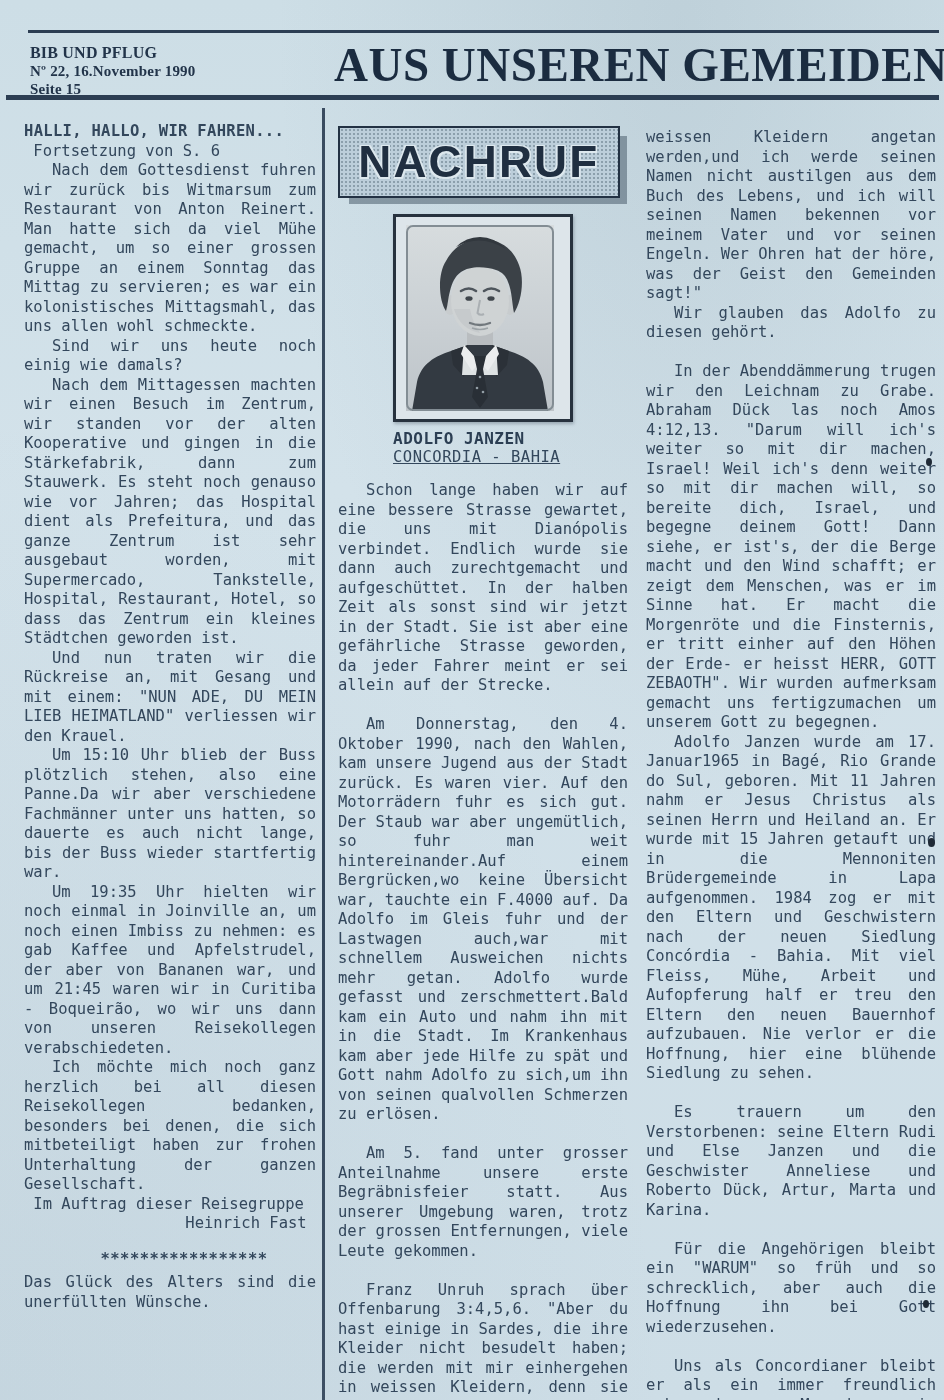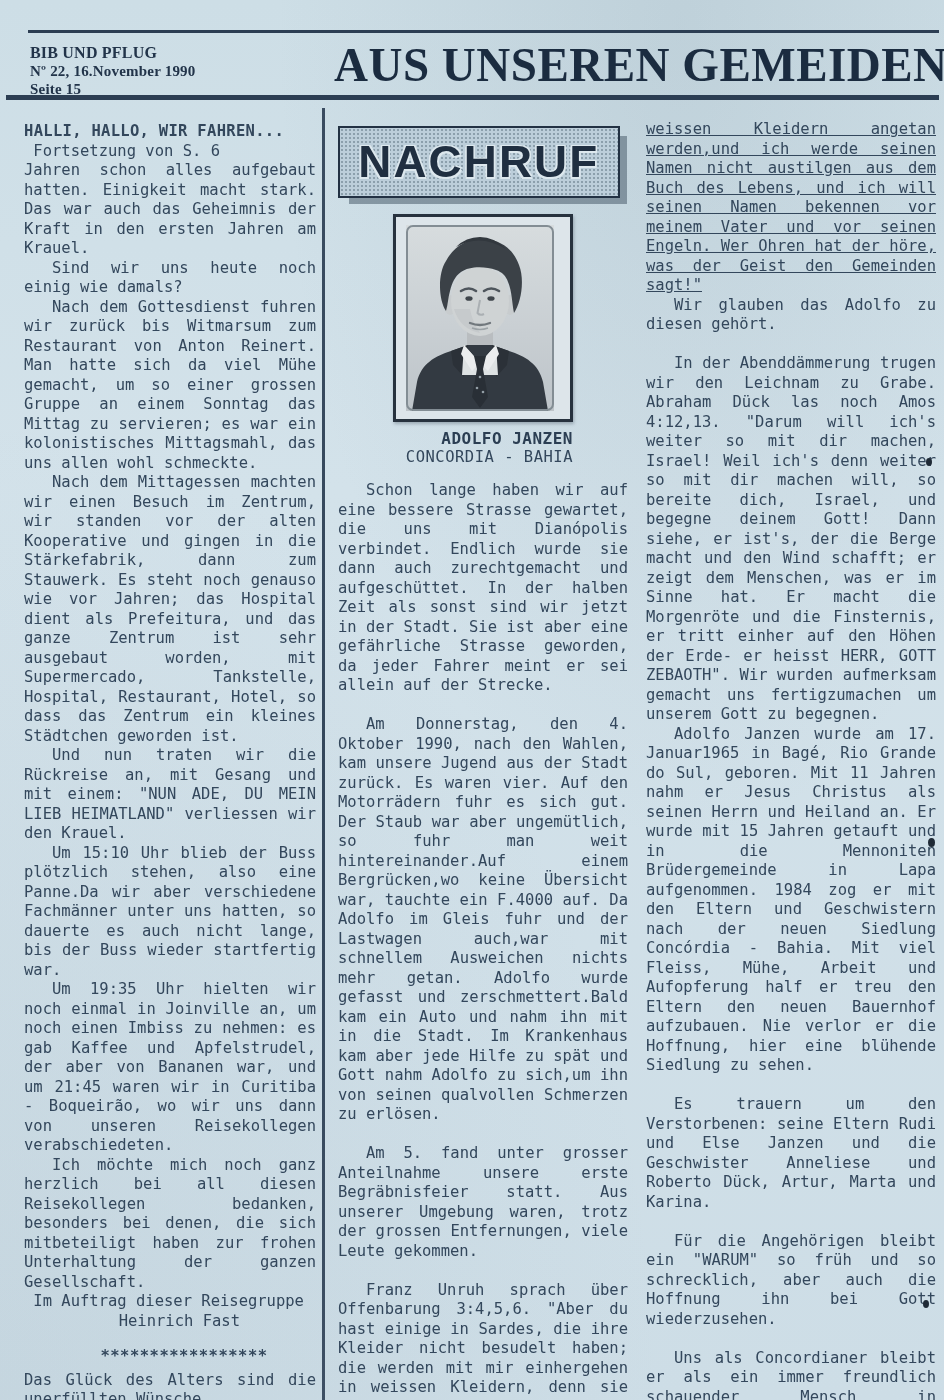--- a/index.html
+++ b/index.html
@@ -44,21 +44,21 @@
   .col-left{left:24px;}
   .col-mid{left:338px;width:290px;}
   .col-right{left:646px;width:290px;}
   .divider{position:absolute;left:322px;top:108px;bottom:0;width:3px;
     background:linear-gradient(180deg,#3a4c60 0%,#33465a 60%,#3e5064 100%);}
   .col p{margin:0;text-indent:3ch;}
   .col p.noindent{text-indent:0;}
   .col p.ind1{text-indent:1ch;}
   .col p.gap{margin-top:19.5px;}
   .col-head{margin:2px 0 0 0;font-size:15.5px;font-weight:bold;letter-spacing:.3px;text-align:left;}
-  .align-right{text-align:center;text-indent:0;}
+  .align-right{text-align:right;text-indent:0;}
   .pr1{padding-right:1ch;}
   .stars{text-align:center;text-indent:0;font-weight:bold;letter-spacing:.5px;margin-top:16px !important;margin-bottom:4px !important;}
   .sub-center{margin:19.5px 0 0 0;font-size:15.5px;font-weight:bold;text-align:center;letter-spacing:.3px;}
   
   .nachruf{
     position:relative;margin:6px 0 16px 0;height:72px;width:282px;
     border:2px solid #223143;
     background-color:#bccedA;
     background-image:radial-gradient(rgba(62,82,98,.38) 1px, transparent 1.3px);
     background-size:4px 4px;
@@ -71,23 +71,23 @@
     transform:scaleY(1.02) scaleX(1.04);
     text-shadow:-1.5px -1.5px 0 #dde8ee,1.5px -1.5px 0 #dde8ee,-1.5px 1.5px 0 #dde8ee,1.5px 1.5px 0 #dde8ee;
   }
   
   .photo{margin:14px auto 0 auto;width:180px;}
   .photo-frame{
     border:3px solid #27323e;background:#dde5ea;padding:8px;
     box-shadow:1px 2px 3px rgba(60,75,90,.35);
   }
   .photo-frame svg{display:block;filter:saturate(.65) contrast(.96);}
-  .caption{margin-top:7px;text-align:right;line-height:19px;}
+  .caption{margin-top:7px;text-align:left;line-height:19px;}
   .cap-name{font-weight:bold;font-size:16px;letter-spacing:.5px;color:#2b3e53;}
-  .cap-place{font-size:15.5px;letter-spacing:.5px;}
+  .cap-place{font-size:15.5px;letter-spacing:.5px;text-decoration:underline;}
   .photo-gap{margin-top:14px !important;}
   
   .ink-dot{position:absolute;background:#1f2a36;border-radius:50%;}
   .dot1{left:926px;top:458px;width:6px;height:8px;}
   .dot2{left:928px;top:838px;width:7px;height:9px;}
   .dot3{left:923px;top:1300px;width:6px;height:8px;}
 </style>
 </head>
 <body>
 
@@ -102,23 +102,22 @@
   </div>
 
   <h1 class="headline">AUS UNSEREN GEMEIDEN .</h1>
 
   <div class="rule-double"></div>
   <div class="divider"></div>
 
   <section class="col col-left">
     <h2 class="col-head">HALLI, HALLO, WIR FAHREN...</h2>
     <p class="ind1">Fortsetzung von S. 6</p>
-    <p class="noindent">Jahren schon alles aufgebaut hatten. Einigkeit macht stark. Das war auch das Geheimnis der Kraft in den ersten Jahren am Krauel.</p>
+    <p>Nach dem Gottesdienst fuhren wir zurück bis Witmarsum zum Restaurant von Anton Reinert. Man hatte sich da viel Mühe gemacht, um so einer grossen Gruppe an einem Sonntag das Mittag zu servieren; es war ein kolonistisches Mittagsmahl, das uns allen wohl schmeckte.</p>
     <p>Sind wir uns heute noch einig wie damals?</p>
-    <p>Nach dem Gottesdienst fuhren wir zurück bis Witmarsum zum Restaurant von Anton Reinert. Man hatte sich da viel Mühe gemacht, um so einer grossen Gruppe an einem Sonntag das Mittag zu servieren; es war ein kolonistisches Mittagsmahl, das uns allen wohl schmeckte.</p>
     <p>Nach dem Mittagessen machten wir einen Besuch im Zentrum, wir standen vor der alten Kooperative und gingen in die Stärkefabrik, dann zum Stauwerk. Es steht noch genauso wie vor Jahren; das Hospital dient als Prefeitura, und das ganze Zentrum ist sehr ausgebaut worden, mit Supermercado, Tankstelle, Hospital, Restaurant, Hotel, so dass das Zentrum ein kleines Städtchen geworden ist.</p>
     <p>Und nun traten wir die Rückreise an, mit Gesang und mit einem: "NUN ADE, DU MEIN LIEB HEIMATLAND" verliessen wir den Krauel.</p>
     <p>Um 15:10 Uhr blieb der Buss plötzlich stehen, also eine Panne.Da wir aber verschiedene Fachmänner unter uns hatten, so dauerte es auch nicht lange, bis der Buss wieder startfertig war.</p>
     <p>Um 19:35 Uhr hielten wir noch einmal in Joinville an, um noch einen Imbiss zu nehmen: es gab Kaffee und Apfelstrudel, der aber von Bananen war, und um 21:45 waren wir in Curitiba - Boqueirão, wo wir uns dann von unseren Reisekollegen verabschiedeten.</p>
     <p>Ich möchte mich noch ganz herzlich bei all diesen Reisekollegen bedanken, besonders bei denen, die sich mitbeteiligt haben zur frohen Unterhaltung der ganzen Gesellschaft.</p>
     <p class="ind1">Im Auftrag dieser Reisegruppe</p>
     <p class="align-right pr1">Heinrich Fast</p>
     <p class="stars">*****************</p>
     <p class="noindent">Das Glück des Alters sind die unerfüllten Wünsche.</p>
 
@@ -187,21 +186,21 @@
       </figcaption>
     </figure>
 
     <p class="photo-gap">Schon lange haben wir auf eine bessere Strasse gewartet, die uns mit Dianópolis verbindet. Endlich wurde sie dann auch zurechtgemacht und aufgeschüttet. In der halben Zeit als sonst sind wir jetzt in der Stadt. Sie ist aber eine gefährliche Strasse geworden, da jeder Fahrer meint er sei allein auf der Strecke.</p>
     <p class="gap">Am Donnerstag, den 4. Oktober 1990, nach den Wahlen, kam unsere Jugend aus der Stadt zurück. Es waren vier. Auf den Motorrädern fuhr es sich gut. Der Staub war aber ungemütlich, so fuhr man weit hintereinander.Auf einem Bergrücken,wo keine Übersicht war, tauchte ein F.4000 auf. Da Adolfo im Gleis fuhr und der Lastwagen auch,war mit schnellem Ausweichen nichts mehr getan. Adolfo wurde gefasst und zerschmettert.Bald kam ein Auto und nahm ihn mit in die Stadt. Im Krankenhaus kam aber jede Hilfe zu spät und Gott nahm Adolfo zu sich,um ihn von seinen qualvollen Schmerzen zu erlösen.</p>
     <p class="gap">Am 5. fand unter grosser Anteilnahme unsere erste Begräbnisfeier statt. Aus unserer Umgebung waren, trotz der grossen Entfernungen, viele Leute gekommen.</p>
     <p class="gap">Franz Unruh sprach über Offenbarung 3:4,5,6. "Aber du hast einige in Sardes, die ihre Kleider nicht besudelt haben; die werden mit mir einhergehen in weissen Kleidern, denn sie sind's wert. Wer überwindet, der soll mit</p>
   </section>
 
   <section class="col col-right">
-    <p class="noindent" style="text-decoration:underline;">weissen Kleidern angetan werden,und ich werde seinen Namen nicht austilgen aus dem Buch des Lebens, und ich will seinen Namen bekennen vor meinem Vater und vor seinen Engeln. Wer Ohren hat der höre, was der Geist den Gemeinden sagt!"</p>
+    <p class="noindent" style="margin-top:8px;">weissen Kleidern angetan werden,und ich werde seinen Namen nicht austilgen aus dem Buch des Lebens, und ich will seinen Namen bekennen vor meinem Vater und vor seinen Engeln. Wer Ohren hat der höre, was der Geist den Gemeinden sagt!"</p>
     <p>Wir glauben das Adolfo zu diesen gehört.</p>
     <p class="gap">In der Abenddämmerung trugen wir den Leichnam zu Grabe. Abraham Dück las noch Amos 4:12,13. "Darum will ich's weiter so mit dir machen, Israel! Weil ich's denn weiter so mit dir machen will, so bereite dich, Israel, und begegne deinem Gott! Dann siehe, er ist's, der die Berge macht und den Wind schafft; er zeigt dem Menschen, was er im Sinne hat. Er macht die Morgenröte und die Finsternis, er tritt einher auf den Höhen der Erde- er heisst HERR, GOTT ZEBAOTH". Wir wurden aufmerksam gemacht uns fertigzumachen um unserem Gott zu begegnen.</p>
     <p>Adolfo Janzen wurde am 17. Januar1965 in Bagé, Rio Grande do Sul, geboren. Mit 11 Jahren nahm er Jesus Christus als seinen Herrn und Heiland an. Er wurde mit 15 Jahren getauft und in die Mennoniten Brüdergemeinde in Lapa aufgenommen. 1984 zog er mit den Eltern und Geschwistern nach der neuen Siedlung Concórdia - Bahia. Mit viel Fleiss, Mühe, Arbeit und Aufopferung half er treu den Eltern den neuen Bauernhof aufzubauen. Nie verlor er die Hoffnung, hier eine blühende Siedlung zu sehen.</p>
     <p class="gap">Es trauern um den Verstorbenen: seine Eltern Rudi und Else Janzen und die Geschwister Anneliese und Roberto Dück, Artur, Marta und Karina.</p>
     <p class="gap">Für die Angehörigen bleibt ein "WARUM" so früh und so schrecklich, aber auch die Hoffnung ihn bei Gott wiederzusehen.</p>
     <p class="gap">Uns als Concordianer bleibt er als ein immer freundlich schauender Mensch in Errinerung.</p>
 
   </section>
 
   <div class="ink-dot dot1"></div>

